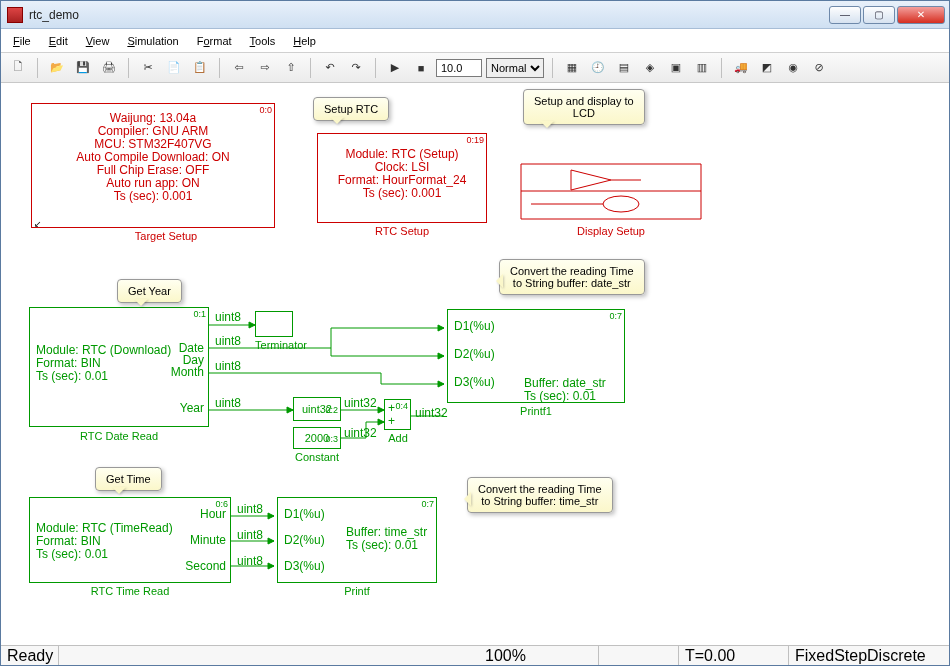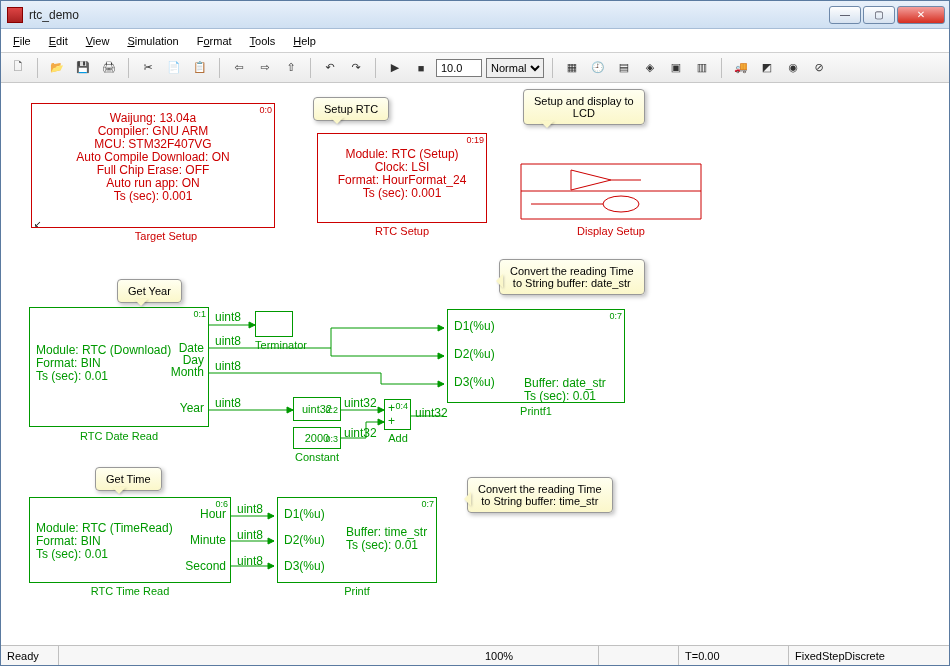--- a/index.html
+++ b/index.html
@@ -13,21 +13,21 @@
   .titlebar .wbtn.close { background: linear-gradient(#f39f9c,#d62e20); color:#fff; width:48px; }
   .menubar { height: 24px; display:flex; align-items:center; padding: 0 4px; gap: 2px; border-bottom: 1px solid #d0d0d0; }
   .menubar .mitem { padding: 2px 8px; cursor: pointer; }
   .menubar .mitem .ul { text-decoration: underline; }
   .toolbar { height: 30px; border-bottom: 1px solid #c8c8c8; display:flex; align-items:center; padding:0 6px; gap:4px; background: linear-gradient(#fafafa,#ececec); }
   .tool { width:22px; height:22px; border:1px solid transparent; display:flex; align-items:center; justify-content:center; color:#333; border-radius:3px; cursor:pointer;}
   .sep { width:1px; height:20px; background:#c0c0c0; margin:0 4px; }
   .tinput { width:46px; height:18px; border:1px solid #7a7a7a; font-size:11px; padding:0 4px; }
   .tselect { height:20px; border:1px solid #7a7a7a; font-size:11px; }
   .canvas { flex:1; position:relative; overflow:hidden; background:#fff; }
-  .statusbar { height:20px; border-top:1px solid #c0c0c0; display:flex; align-items:center; font-size:11px; background:#f7f7f7;}
+  .statusbar { height:20px; border-top:1px solid #c0c0c0; display:flex; align-items:center; font-size:16px; background:#f7f7f7;}
   .statusbar .seg { border-right:1px solid #c0c0c0; padding:0 6px; height:100%; display:flex; align-items:center; }
   .statusbar .spacer { flex:1; border-right:1px solid #c0c0c0; }
 
   .block { position:absolute; border:1px solid; background:#fff; }
   .block.red { border-color:#cc0000; color:#cc0000; }
   .block.green { border-color:#009900; color:#009900; }
   .block .corner { position:absolute; top:1px; right:2px; font-size:9px; }
   .blocklabel { position:absolute; font-size:11px; width:100%; text-align:center; }
   .blocklabel.red { color:#cc0000; }
   .blocklabel.green { color:#009900; }

